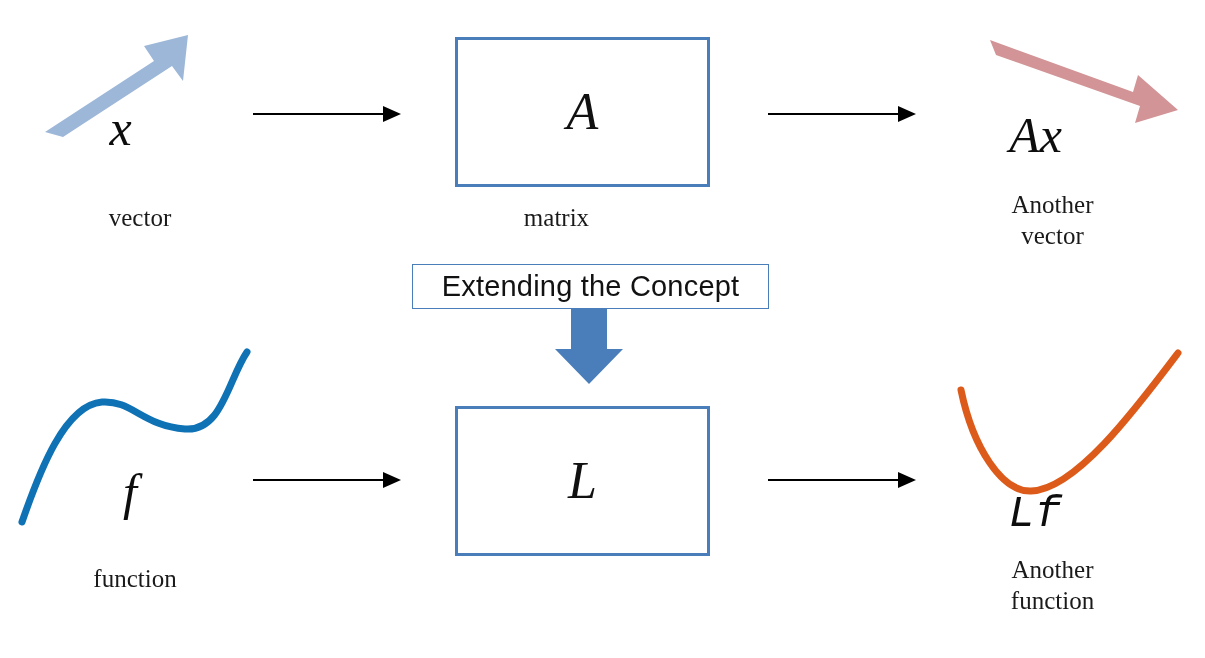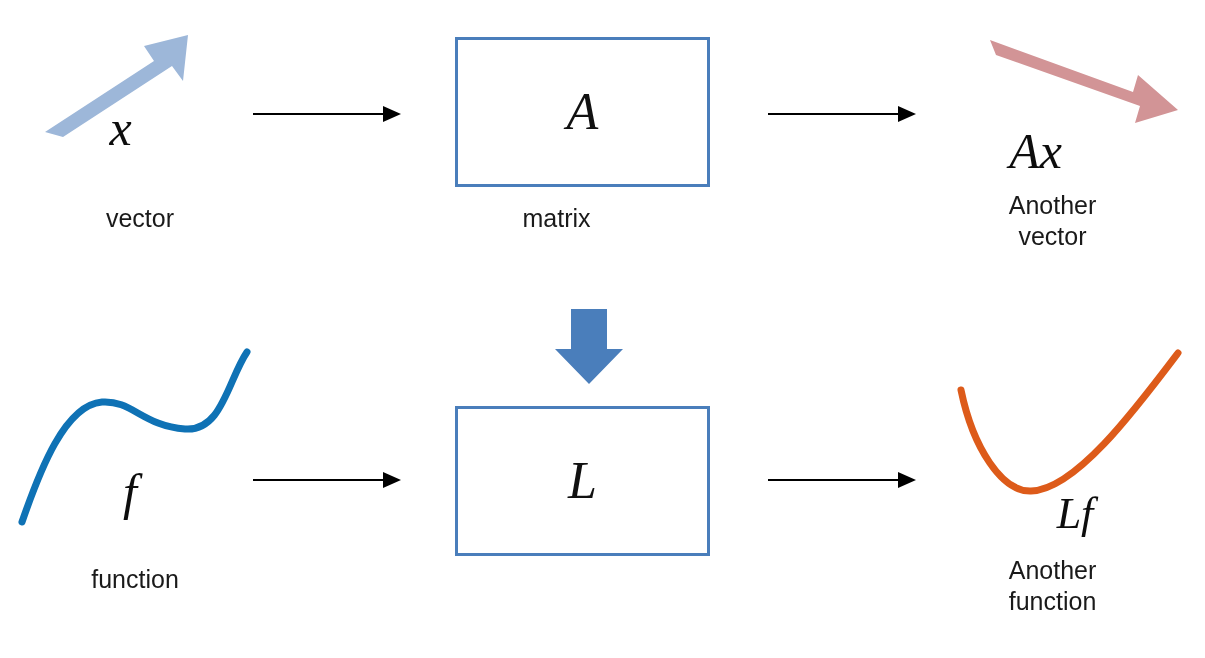--- a/index.html
+++ b/index.html
@@ -33,21 +33,21 @@
     text-align: center;
     font-family: "Liberation Serif", serif;
     font-style: italic;
     font-size: 52px;
     color: #111111;
     line-height: 1;
   }
 
   
   .caption {
-    font-family: Liberation Sans, sans-serif;
+    font-family: Liberation Serif, serif;
     font-size: 25px;
     color: #1a1a1a;
     text-align: center;
     line-height: 1.22;
     white-space: pre-line;
   }
 
   
   .math {
     font-family: "Liberation Serif", serif;
@@ -105,25 +105,28 @@
 
   <svg class="abs" style="left:765px; top:100px; width:155px; height:28px;" viewBox="0 0 155 28">
     <line x1="3" y1="14" x2="134" y2="14" stroke="#000000" stroke-width="2"></line>
     <polygon points="133,6 151,14 133,22" fill="#000000"></polygon>
   </svg>
 
   <svg class="abs" style="left:980px; top:30px; width:210px; height:95px;" viewBox="0 0 210 95">
     <polygon points="10,10 153,62 158,45 198,80 155,93 160,76 16,25" fill="#D29496"></polygon>
   </svg>
 
-  <div class="abs math" style="left:975px; top:126px; width:160px;">Ax⃗</div>
+  <div class="abs math" style="left:975px; top:110px; width:160px;">Ax⃗</div>
 
   <div class="abs caption" style="left:950px; top:190px; width:205px;">Another
 vector</div>
 
+  <div class="abs banner" style="left:412px; top:264px; width:357px; height:45px;">
+    <span class="banner-text">Extending the Concept</span>
+  </div>
 
   <svg class="abs" style="left:554px; top:309px; width:70px; height:76px;" viewBox="0 0 70 76">
     <polygon points="17,0 53,0 53,40 69,40 35,75 1,40 17,40" fill="#4A7EBB"></polygon>
   </svg>
 
   <svg class="abs" style="left:10px; top:340px; width:250px; height:190px;" viewBox="0 0 250 190">
     <path d="M 12 182 C 30 130, 55 65, 92 62 C 122 60, 133 86, 175 89 C 212 92, 218 40, 237 12" fill="none" stroke="#0F72B5" stroke-width="7" stroke-linecap="round"></path>
   </svg>
 
   <div class="abs math" style="left:75px; top:467px; width:110px;">f</div>
@@ -142,18 +145,18 @@
 
   <svg class="abs" style="left:765px; top:466px; width:155px; height:28px;" viewBox="0 0 155 28">
     <line x1="3" y1="14" x2="134" y2="14" stroke="#000000" stroke-width="2"></line>
     <polygon points="133,6 151,14 133,22" fill="#000000"></polygon>
   </svg>
 
   <svg class="abs" style="left:945px; top:340px; width:250px; height:170px;" viewBox="0 0 250 170">
     <path d="M 16 50 C 28 108, 57 152, 86 151 C 130 150, 190 70, 233 13" fill="none" stroke="#DD5B1A" stroke-width="7" stroke-linecap="round"></path>
   </svg>
 
-  <div class="abs math math-sm" style="left:1015px; top:492px; width:120px;">Lf</div>
+  <div class="abs math math-sm" style="left:975px; top:492px; width:120px;font-family:Liberation Mono, monospace;">Lf</div>
 
   <div class="abs caption" style="left:935px; top:555px; width:235px;">Another
 function</div>
 
 </div>
 
 </body></html>

